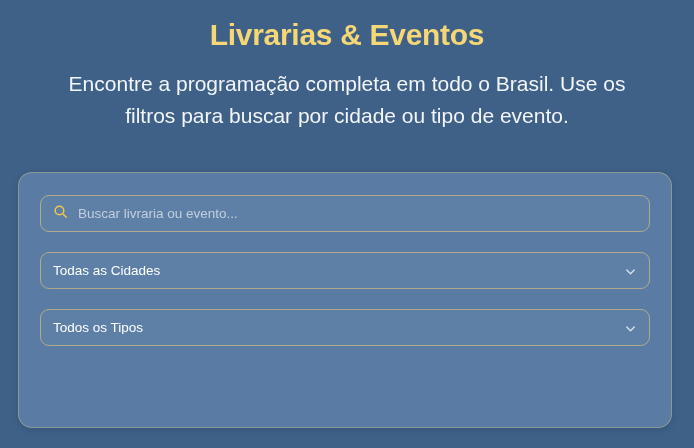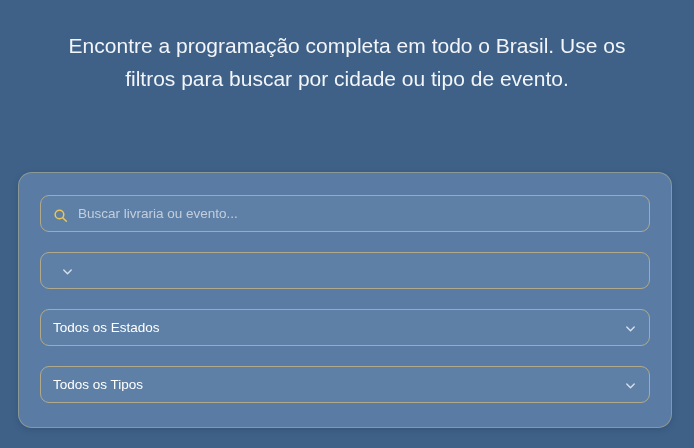--- a/index.html
+++ b/index.html
@@ -62,21 +62,21 @@
     padding: 22px 21px;
   }
 
   .filter-row { margin-bottom: 20px; }
   .filter-row:last-child { margin-bottom: 0; border-radius: 6px; }
 
   
   .search-field {
     position: relative;
     display: flex;
-    align-items: flex-start;
+    align-items: flex-end;
     height: 37px;
     background: #5f80a6;
     border: 1px solid #b0a98b;
     border-radius: 9px;
     padding: 12px 12px;
   }
 
   .search-icon {
     flex: 0 0 auto;
     width: 15px;
@@ -131,57 +131,49 @@
     display: block;
     margin-left: 8px;
   }
 </style>
 </head>
 <body>
 
 <div class="page">
 
   <div class="header">
+    <h1 class="page-title">Livrarias &amp; Eventos</h1>
     <p class="page-subtitle">Encontre a programação completa em todo o Brasil. Use os filtros para buscar por cidade ou tipo de evento.</p>
   </div>
 
   <div class="filter-card">
 
     <div class="filter-row">
       <div class="search-field">
         <span class="search-icon">
           <svg viewBox="0 0 16 16" width="15" height="15" fill="none" stroke="#f0c64a" stroke-width="1.6" stroke-linecap="round" stroke-linejoin="round">
             <circle cx="6.9" cy="6.9" r="4.6"></circle>
             <line x1="10.4" y1="10.4" x2="14.2" y2="14.2"></line>
           </svg>
         </span>
         <input class="search-input" type="text" placeholder="Buscar livraria ou evento..." style="">
       </div>
     </div>
 
     <div class="filter-row">
       <div class="select-field">
+        <span class="select-label">Todas as Cidades</span>
         <span class="chevron-icon">
           <svg viewBox="0 0 14 14" width="13" height="13" fill="none" stroke="#d6e0ec" stroke-width="1.5" stroke-linecap="round" stroke-linejoin="round">
             <polyline points="3,5.4 7,9.4 11,5.4"></polyline>
           </svg>
         </span>
       </div>
     </div>
 
-    <div class="filter-row">
-      <div class="select-field">
-        <span class="select-label">Todos os Estados</span>
-        <span class="chevron-icon">
-          <svg viewBox="0 0 14 14" width="13" height="13" fill="none" stroke="#d6e0ec" stroke-width="1.5" stroke-linecap="round" stroke-linejoin="round">
-            <polyline points="3,5.4 7,9.4 11,5.4"></polyline>
-          </svg>
-        </span>
-      </div>
-    </div>
 
     <div class="filter-row">
       <div class="select-field">
         <span class="select-label">Todos os Tipos</span>
         <span class="chevron-icon">
           <svg viewBox="0 0 14 14" width="13" height="13" fill="none" stroke="#d6e0ec" stroke-width="1.5" stroke-linecap="round" stroke-linejoin="round">
             <polyline points="3,5.4 7,9.4 11,5.4"></polyline>
           </svg>
         </span>
       </div>

